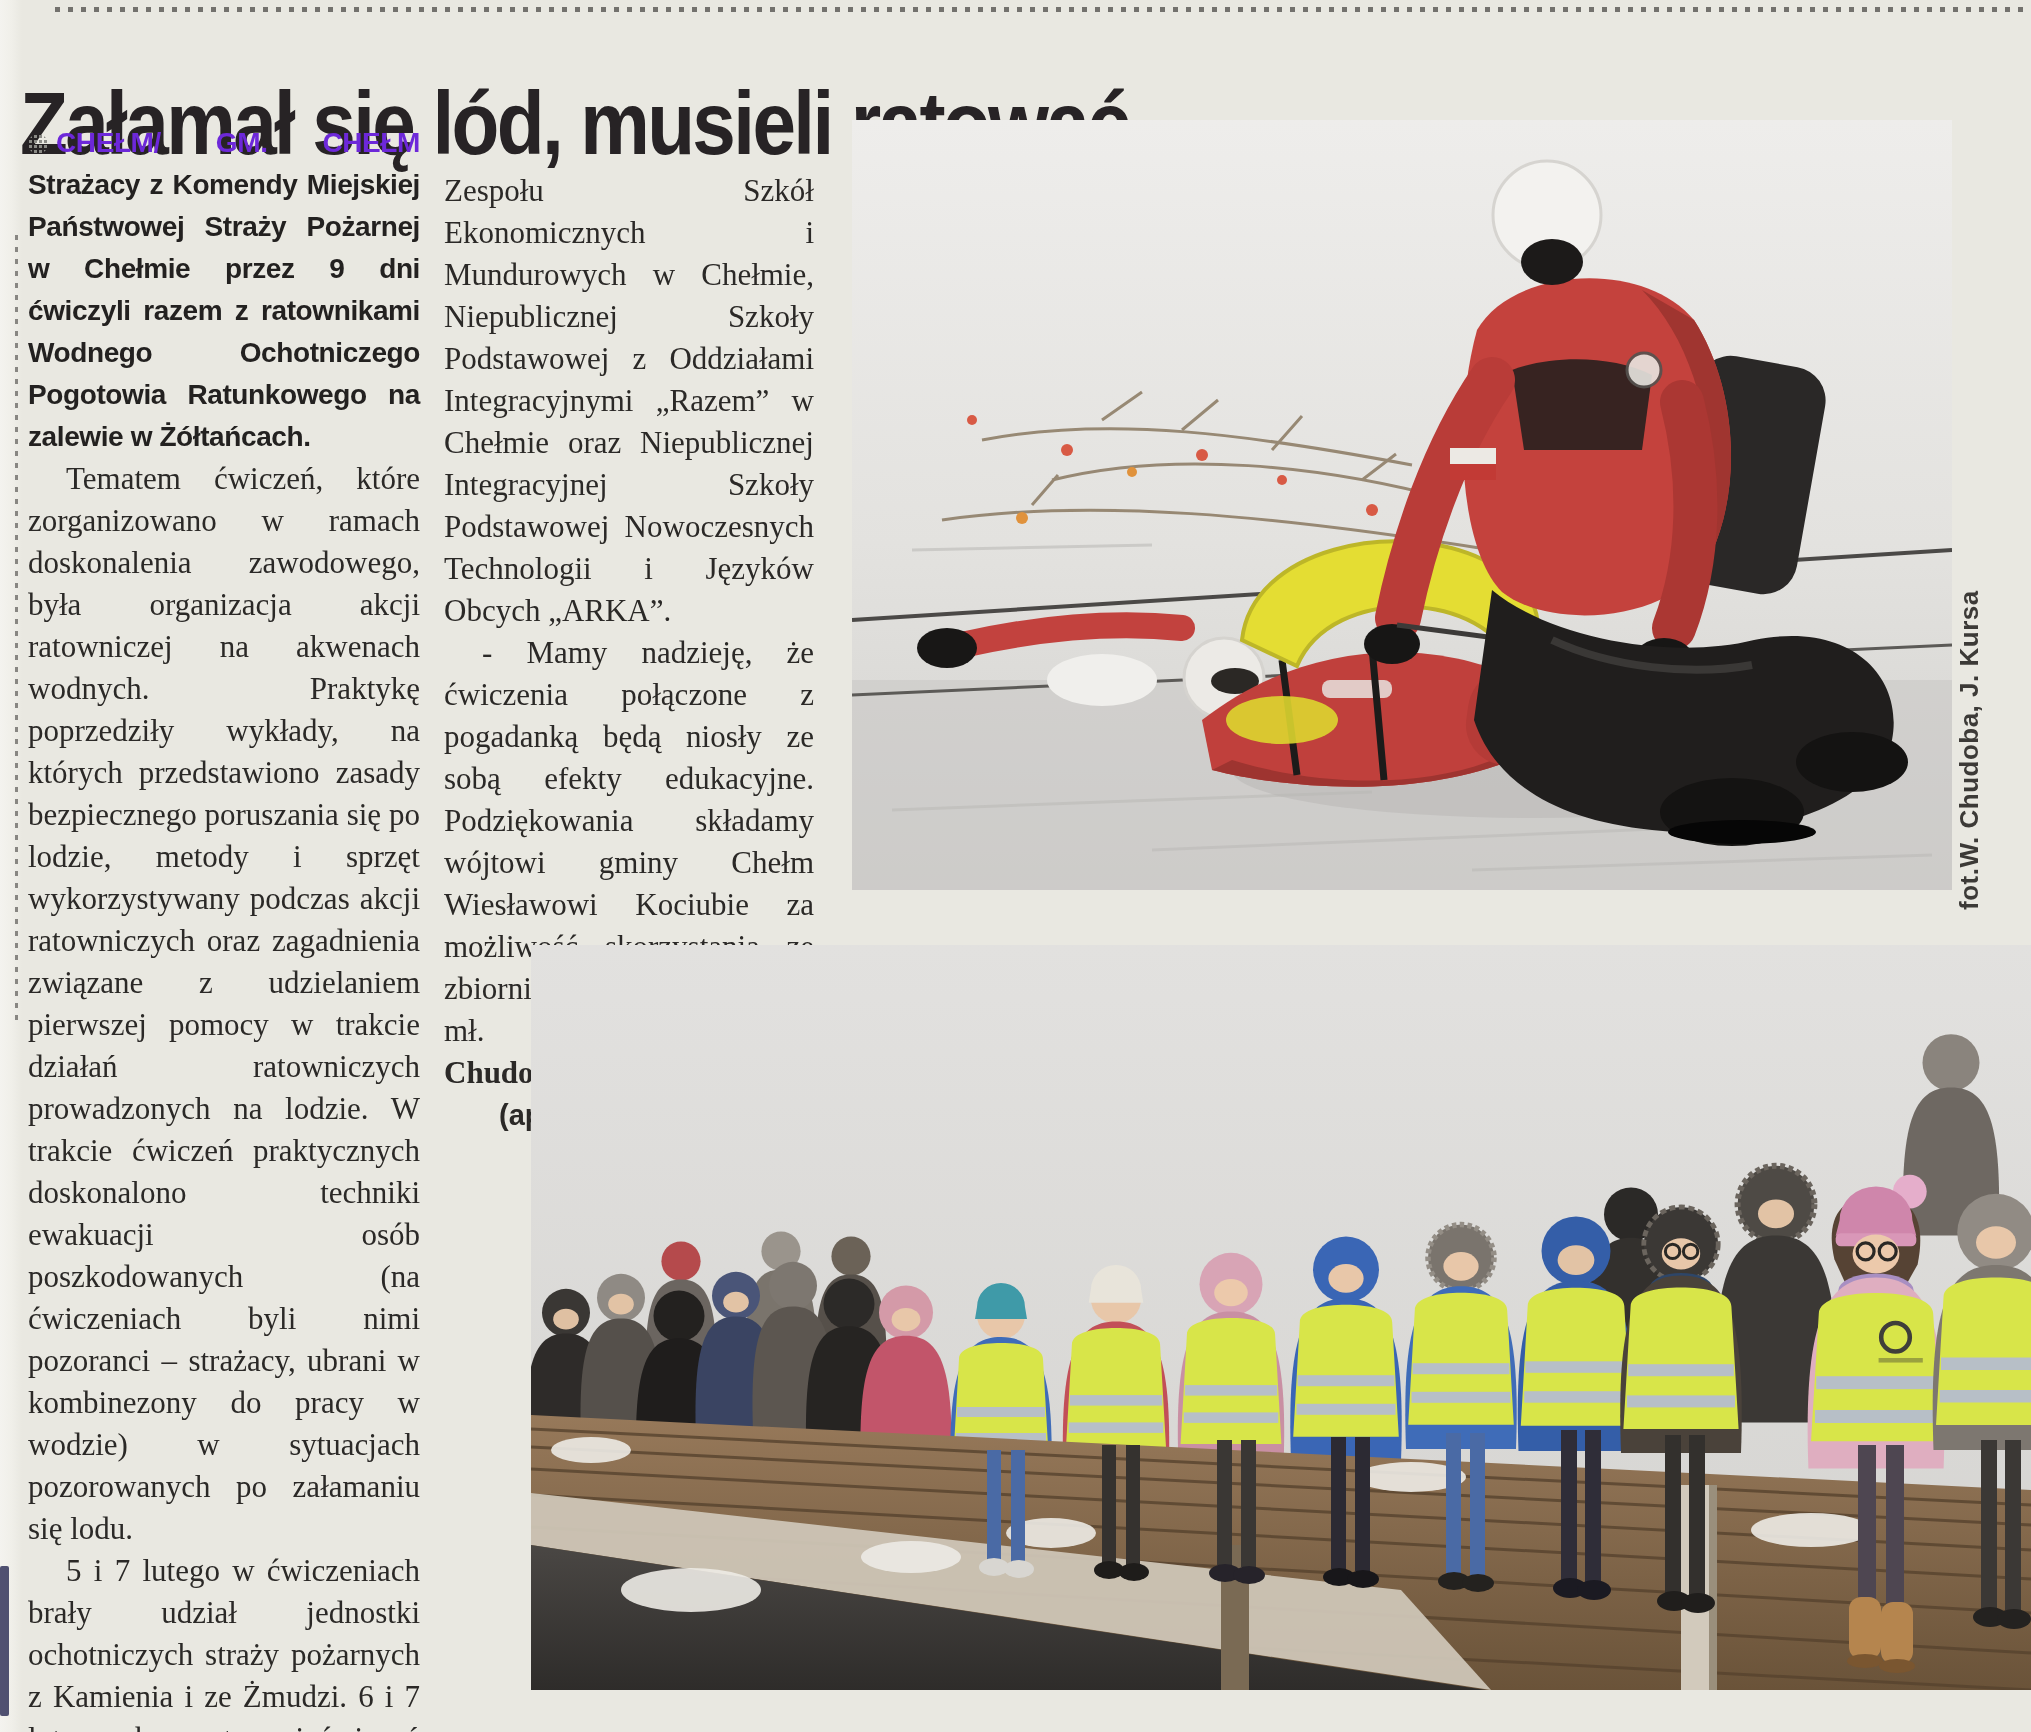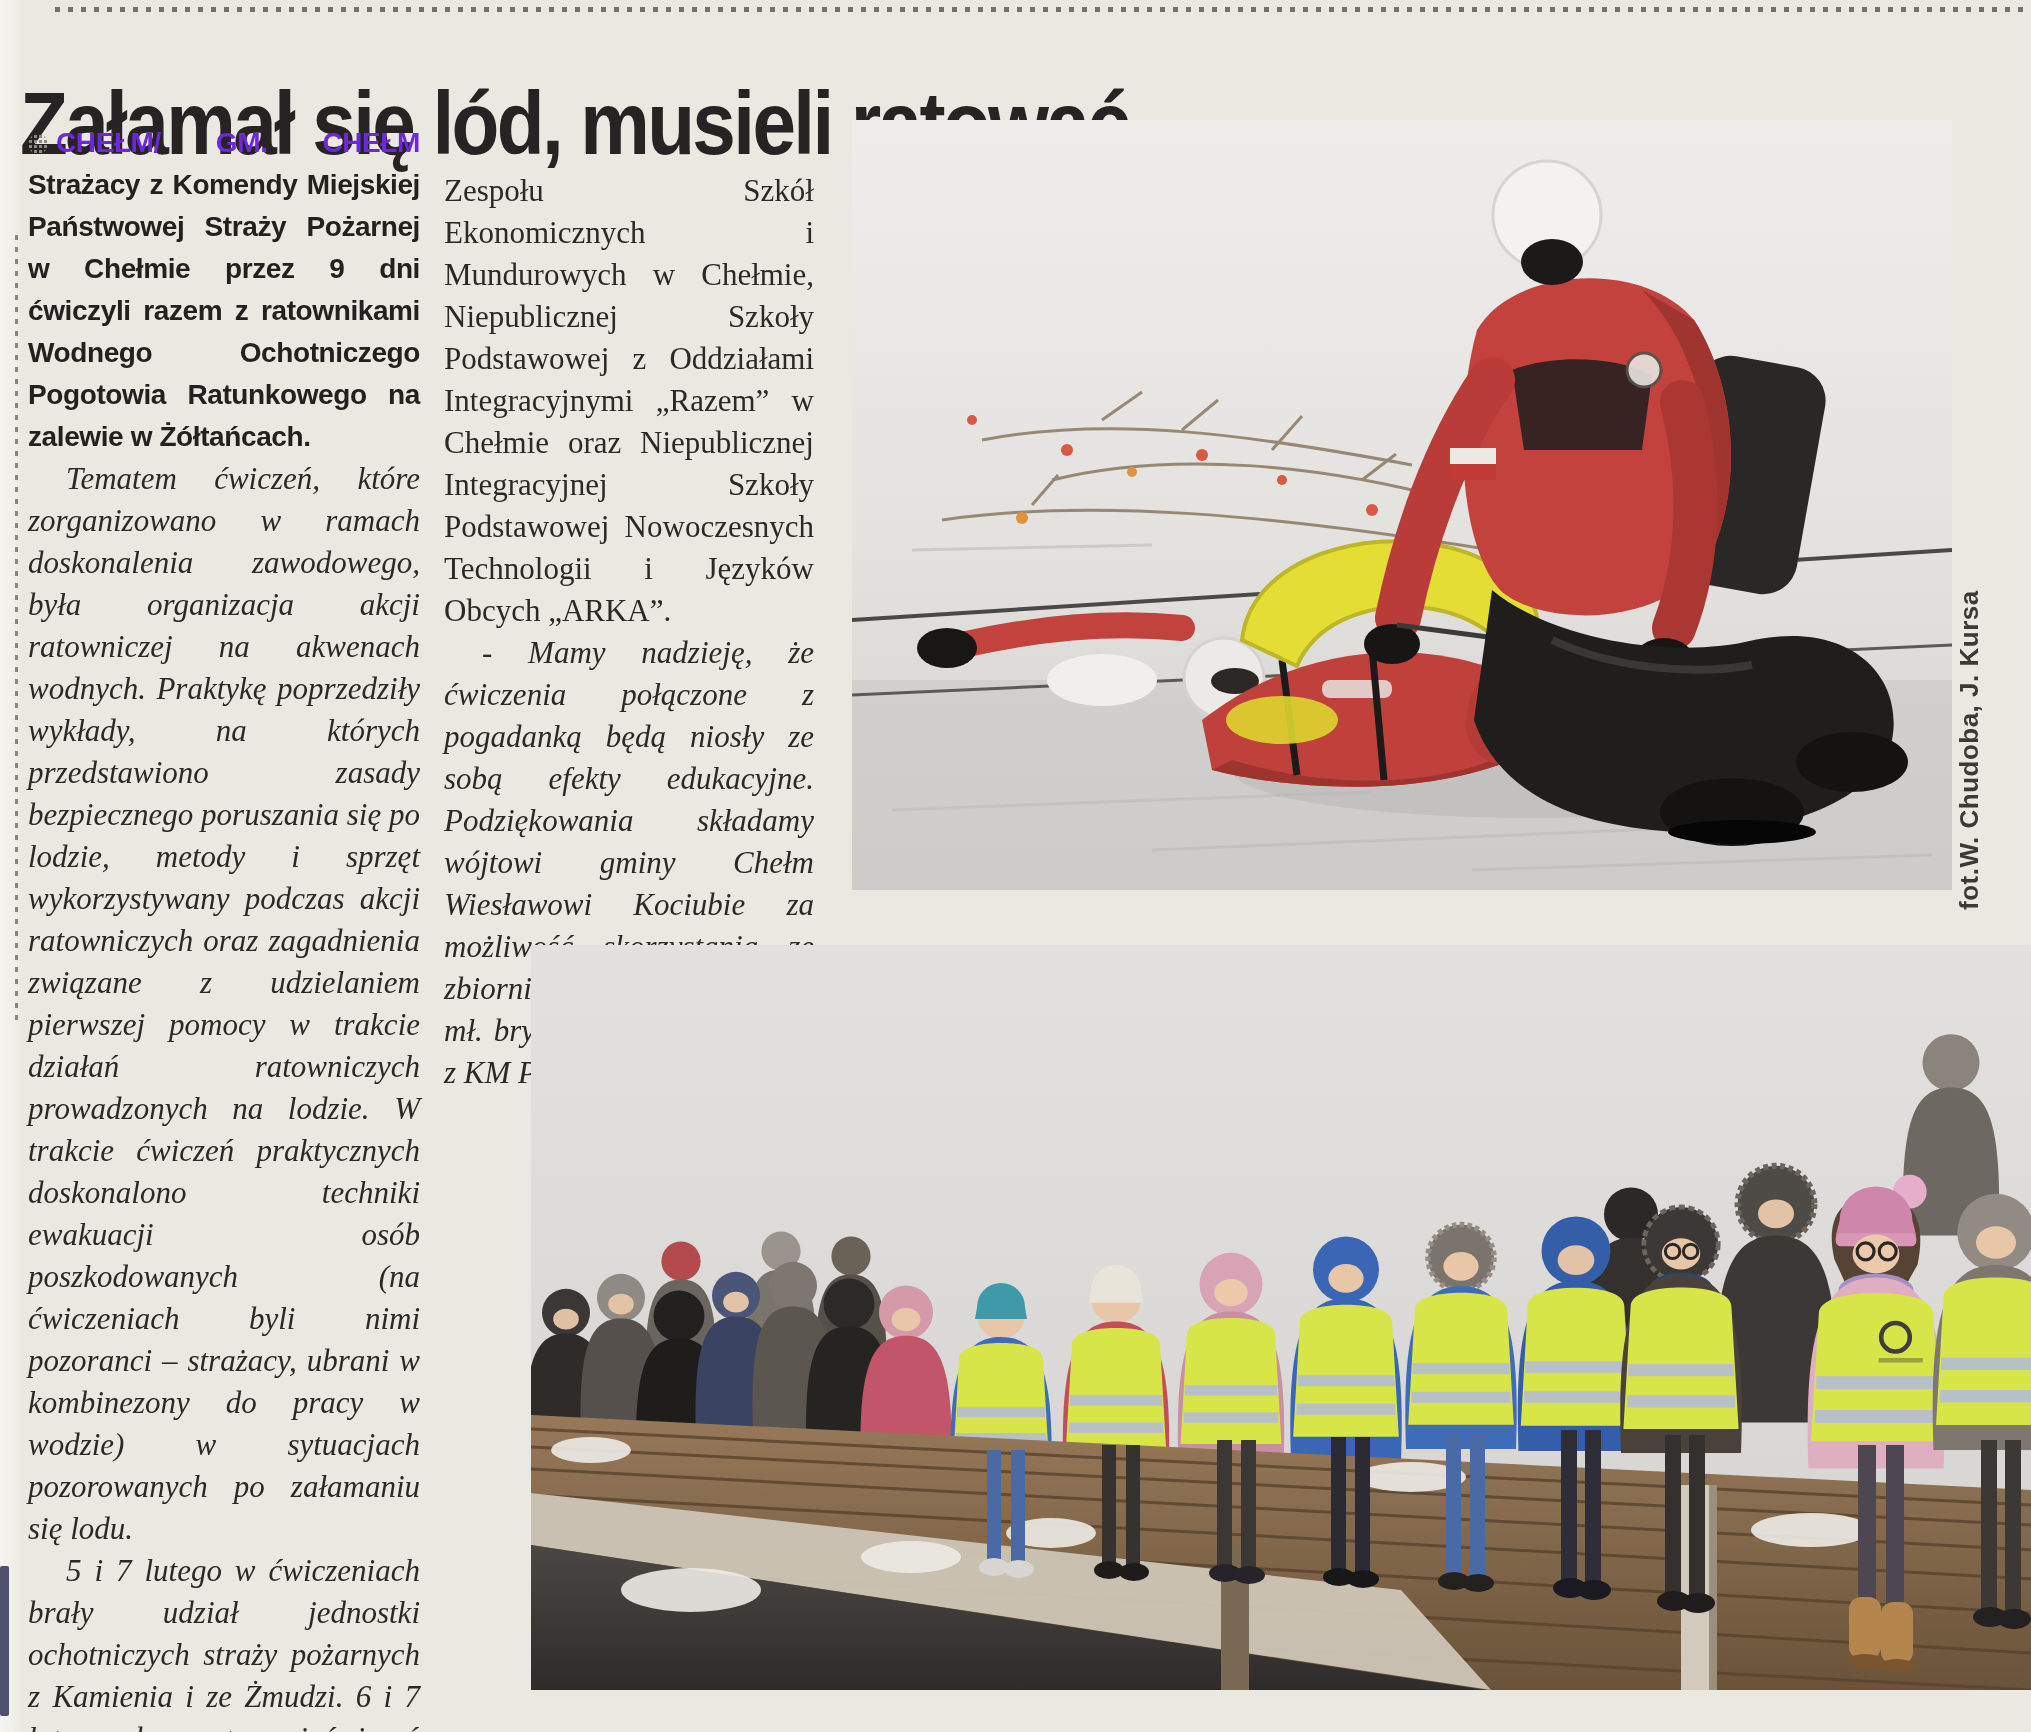--- a/index.html
+++ b/index.html
@@ -19,21 +19,21 @@
   .headline{position:absolute;left:20px;top:12px;font-family:"Liberation Sans",sans-serif;
     font-weight:700;font-size:89px;letter-spacing:-3px;color:#272325;white-space:nowrap;
     transform:scaleX(.88);transform-origin:0 0;}
 
   
   .col{position:absolute;top:122px;color:#2b2927;font-size:31px;line-height:42px;
     text-align:justify;}
   #col1{left:28px;width:392px;}
   #col2{left:444px;width:370px;margin-top:48px;}
   .col p{margin:0;}
-  .indent{text-indent:38px;font-style:italic;}
+  .indent{text-indent:38px;}
   .lede{font-family:"Liberation Sans",sans-serif;font-weight:700;font-size:28px;
     letter-spacing:-0.4px;line-height:42px;color:#232120;}
   .kicker{color:#6d28d9;}
   .bullet-icon{display:inline-block;width:20px;height:20px;border-radius:50%;
     background-image:radial-gradient(#8b8b86 1.7px,transparent 1.9px);background-size:5px 5px;
     vertical-align:-2px;margin-right:8px;}
   .bold-name{font-weight:700;}
   .sig{font-family:"Liberation Sans",sans-serif;font-weight:700;font-size:29px;margin-left:55px;}
 
   

